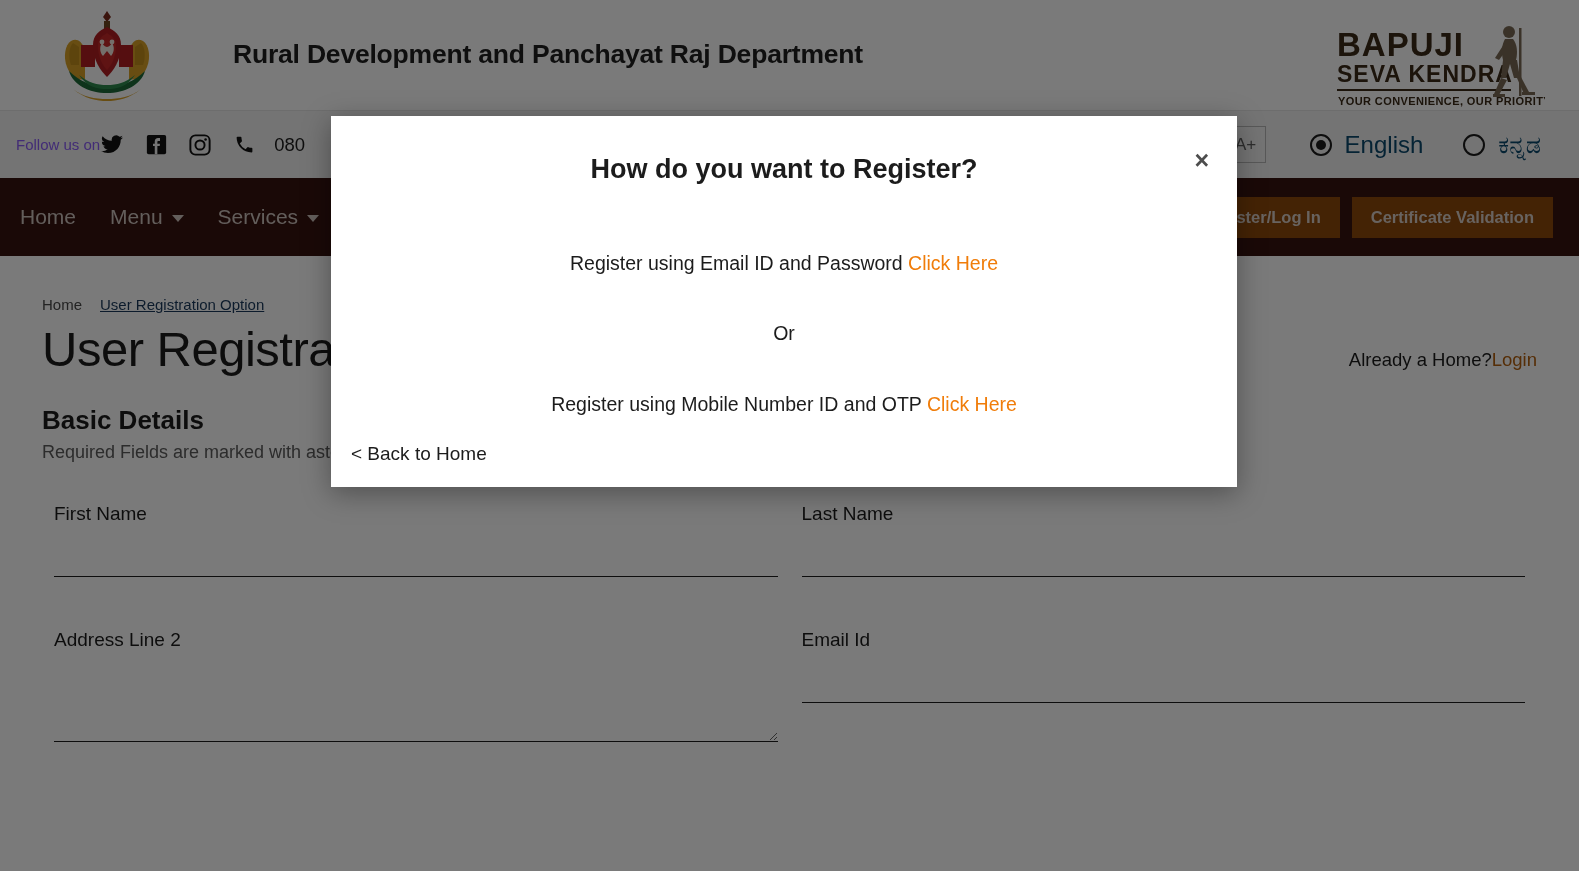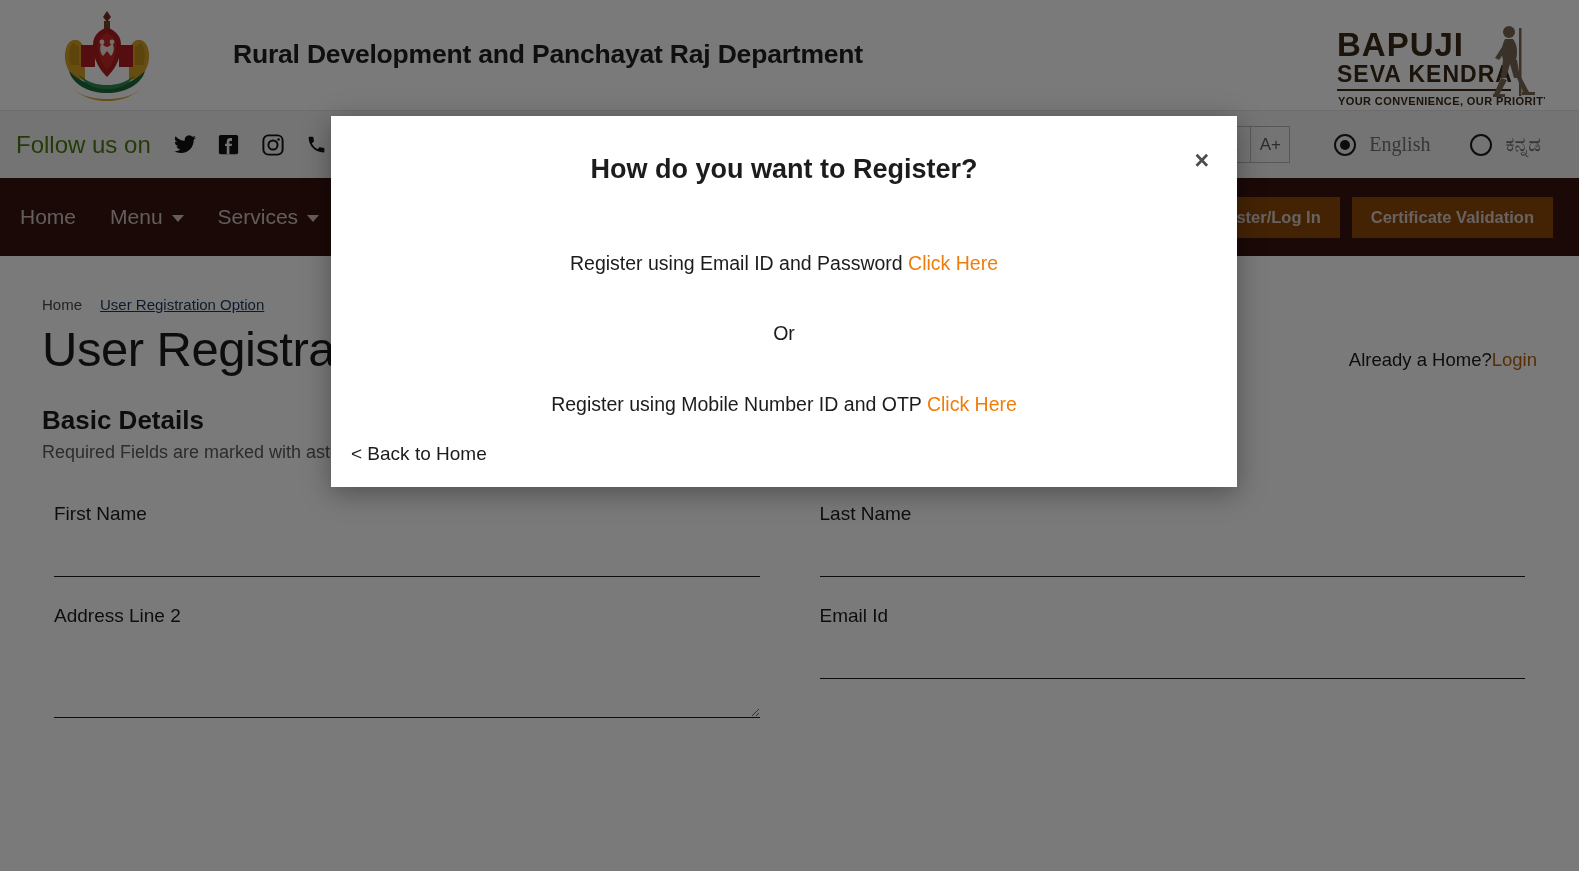--- a/index.html
+++ b/index.html
@@ -54,23 +54,22 @@
   .util-bar {
     position: relative;
     height: 68px;
     background: #f2f2f2;
     display: flex;
     align-items: center;
     padding: 0 38px 0 16px;
     border-top: 1px solid #e4e4e4;
   }
   .follow-label {
-    font-size: 24px;
-    color: #4d7c0f;
-    margin-right: 22px;
+    font-size: 15px;
+    color: #8b5cf6;
   }
   .social-icons { display: flex; align-items: center; gap: 20px; }
   .social-icons .sico {
     width: 24px; height: 24px;
     display: flex; align-items: center; justify-content: center;
     color: #111;
     cursor: pointer;
   }
   .phone-num {
     font-size: 18.5px;
@@ -114,21 +113,21 @@
     flex: none;
   }
   .radio.checked::after {
     content: "";
     position: absolute;
     left: 4px; top: 4px;
     width: 10px; height: 10px;
     border-radius: 50%;
     background: #1c1c1c;
   }
-  .lang-label { font-size: 20px; color: #737373; font-family: Liberation Serif, serif; }
+  .lang-label { font-size: 24px; color: #0c4a6e; }
 
   
   .nav-bar {
     position: relative;
     height: 78px;
     background: #371410;
     display: flex;
     align-items: center;
     padding: 0 26px 0 20px;
   }
@@ -219,20 +218,21 @@
     margin-top: 6px;
   }
 
   .form-grid {
     display: grid;
     grid-template-columns: 1fr 1fr;
     column-gap: 60px;
     row-gap: 0px;
     margin-top: 40px;
     padding: 0 12px;
+    gap: 24px;
   }
   .field { margin-bottom: 28px; }
   .field-label {
     font-size: 19px;
     color: #1c1c1c;
     display: block;
     margin-bottom: 8px;
   }
   .field-input {
     width: 100%;

